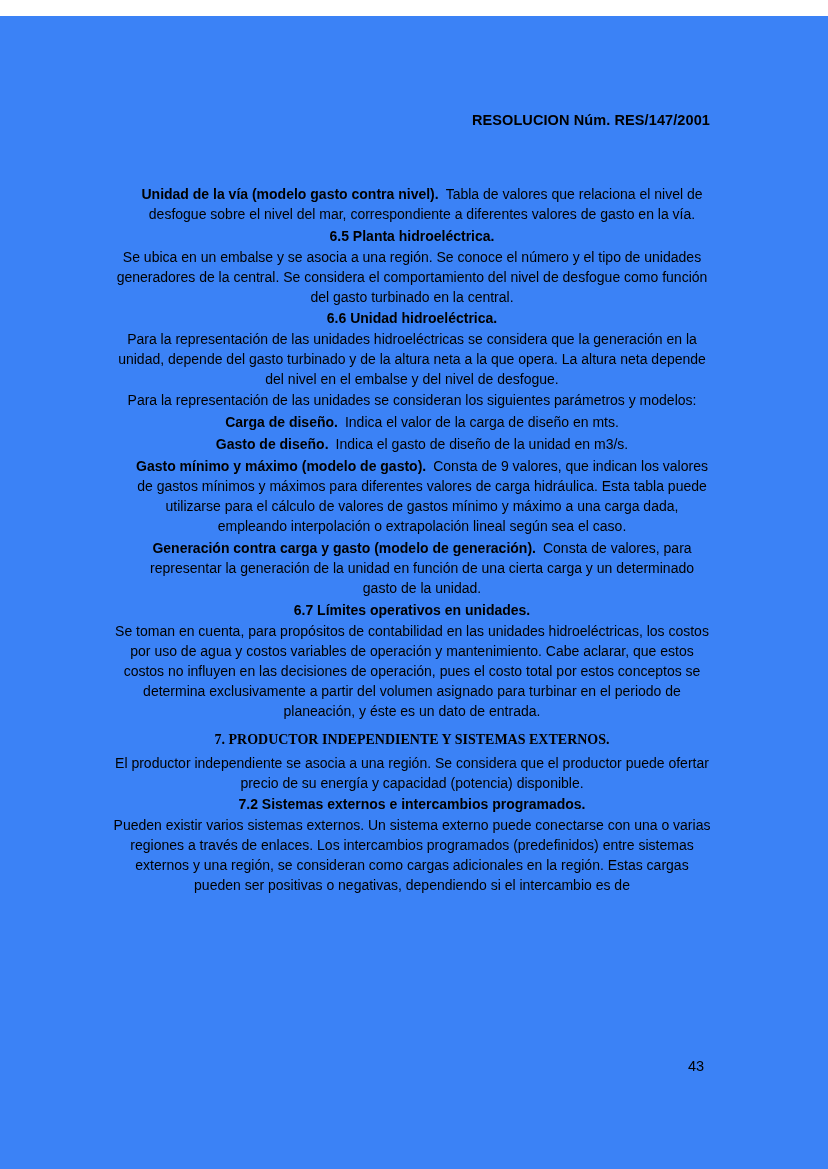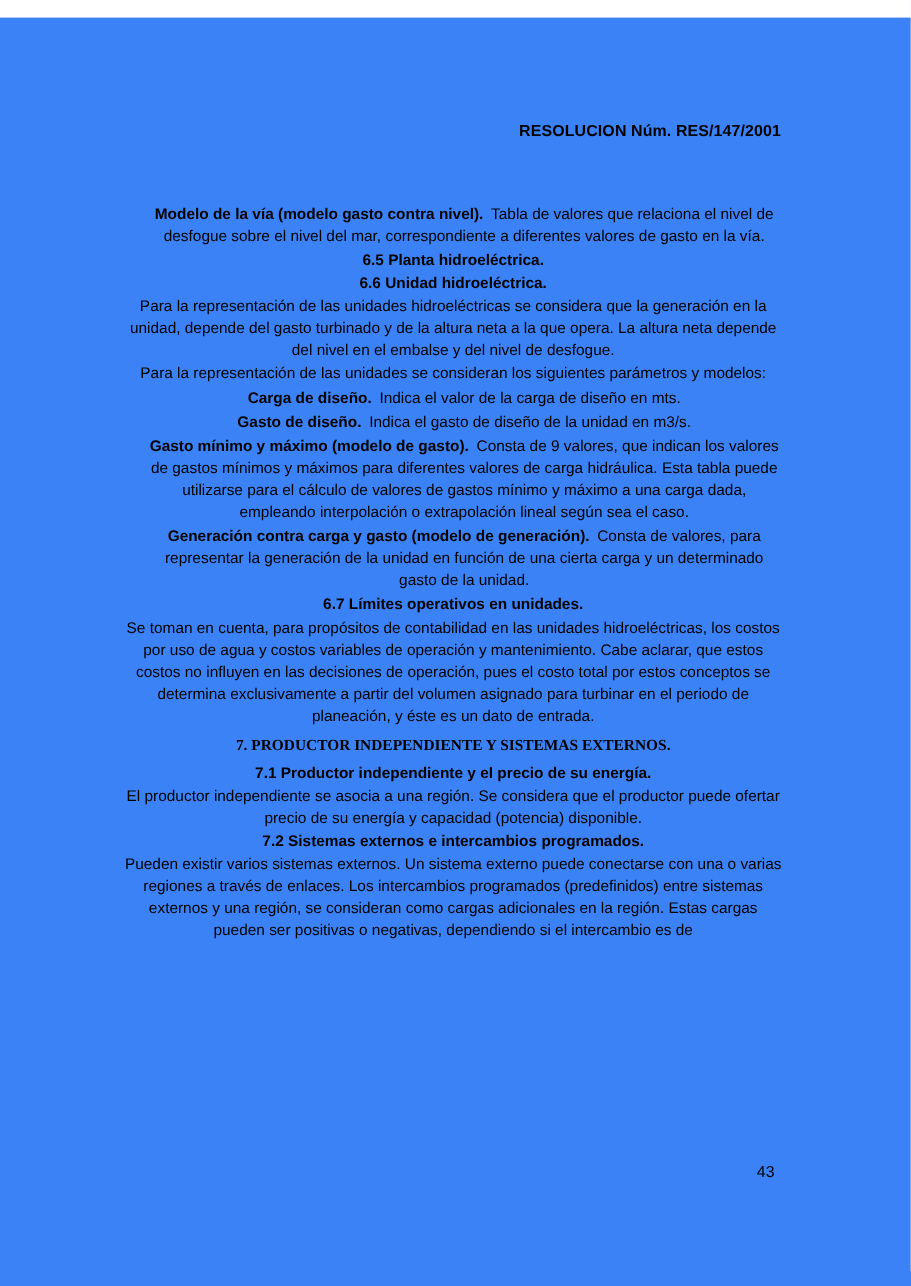--- a/index.html
+++ b/index.html
@@ -55,24 +55,25 @@
 </style>
 </head>
 <body>
 
 <div class="page">
 
   <div class="doc-header">RESOLUCION Núm. RES/147/2001</div>
 
   <div class="content">
 
-    <p class="term"><span class="lead">Modelo de la vía (modelo gasto contra nivel).</span><span>Tabla de valores que relaciona el nivel de desfogue sobre el nivel del mar, correspondiente a diferentes valores de gasto en la vía.</span></p>
+    <p class="term"><span class="lead">Unidad de la vía (modelo gasto contra nivel).</span><span>Tabla de valores que relaciona el nivel de desfogue sobre el nivel del mar, correspondiente a diferentes valores de gasto en la vía.</span></p>
 
     <h2 class="heading">6.5 Planta hidroeléctrica.</h2>
 
+    <p class="para">Se ubica en un embalse y se asocia a una región.  Se conoce el número y el tipo de unidades generadores de la central.  Se considera el comportamiento del nivel de desfogue como función del gasto turbinado en la central.</p>
 
     <h2 class="heading">6.6 Unidad hidroeléctrica.</h2>
 
     <p class="para">Para la representación de las unidades hidroeléctricas se considera que la generación en la unidad, depende del gasto turbinado y de la altura neta a la que opera.  La altura neta depende del nivel en el embalse y del nivel de desfogue.</p>
 
 
     <p class="para">Para la representación de las unidades se consideran los siguientes parámetros y modelos:</p>
 
     <p class="term"><span class="lead">Carga de diseño.</span><span>Indica el valor de la carga de diseño en mts.</span></p>
 
@@ -83,21 +84,20 @@
     <p class="term"><span class="lead">Generación contra carga y gasto (modelo de generación).</span><span>Consta de valores, para representar la generación de la unidad en función de una cierta carga y un determinado gasto de la unidad.</span></p>
 
     <h2 class="heading">6.7 Límites operativos en unidades.</h2>
 
 
 
     <p class="para">Se toman en cuenta, para propósitos de contabilidad en las unidades hidroeléctricas, los costos por uso de agua y costos variables de operación y mantenimiento.  Cabe aclarar, que estos costos no influyen en las decisiones de operación, pues el costo total por estos conceptos se determina exclusivamente a partir del volumen asignado para turbinar en el periodo de planeación, y éste es un dato de entrada.</p>
 
     <h2 class="chapter">7. PRODUCTOR INDEPENDIENTE Y SISTEMAS EXTERNOS.</h2>
 
-    <h2 class="heading">7.1 Productor independiente y el precio de su energía.</h2>
 
     <p class="para">El productor independiente se asocia a una región.  Se considera que el productor puede ofertar precio de su energía y capacidad (potencia) disponible.</p>
 
     <h2 class="heading">7.2 Sistemas externos e intercambios programados.</h2>
 
     <p class="para">Pueden existir varios sistemas externos.  Un sistema externo puede conectarse con una o varias regiones a través de enlaces.  Los intercambios programados (predefinidos) entre sistemas externos y una región, se consideran como cargas adicionales en la región.  Estas cargas pueden ser positivas o negativas, dependiendo si el intercambio es de</p>
 
   </div>
 
   <div class="page-number">43</div>

